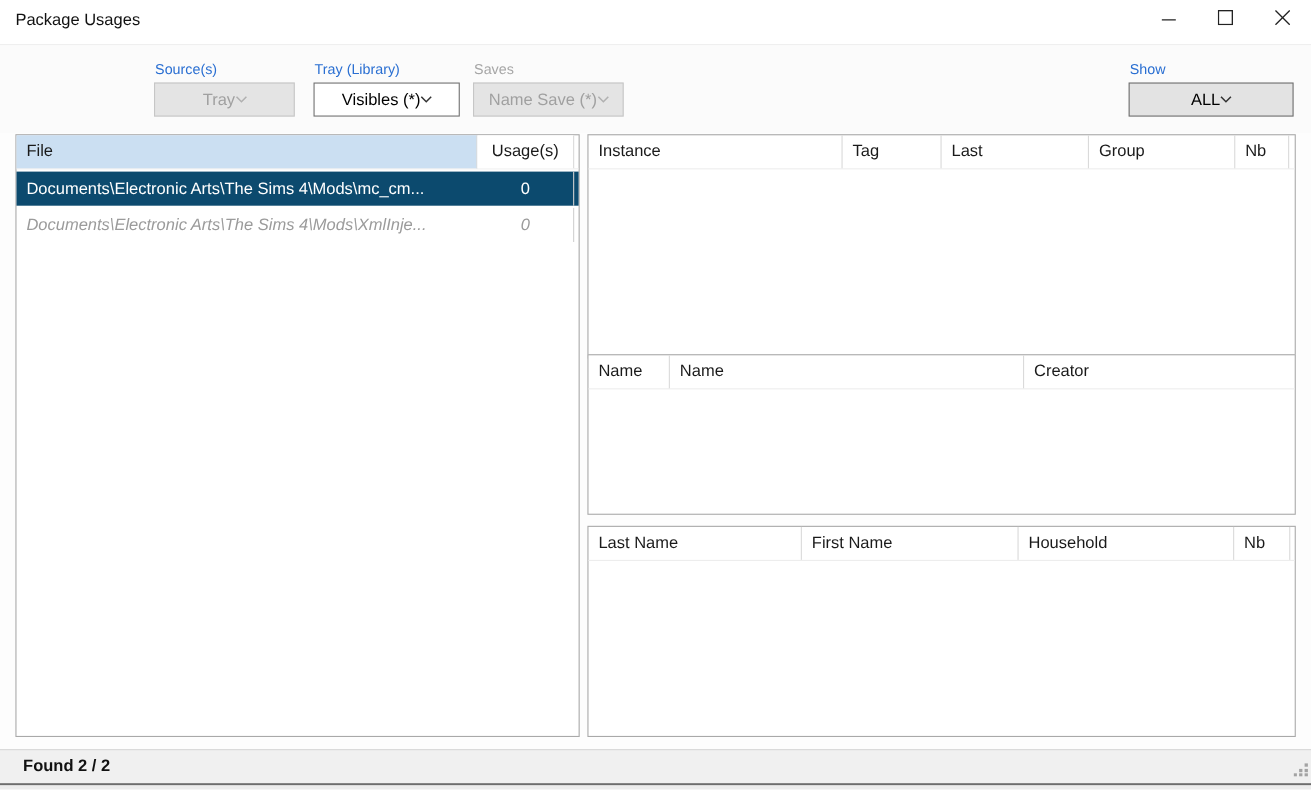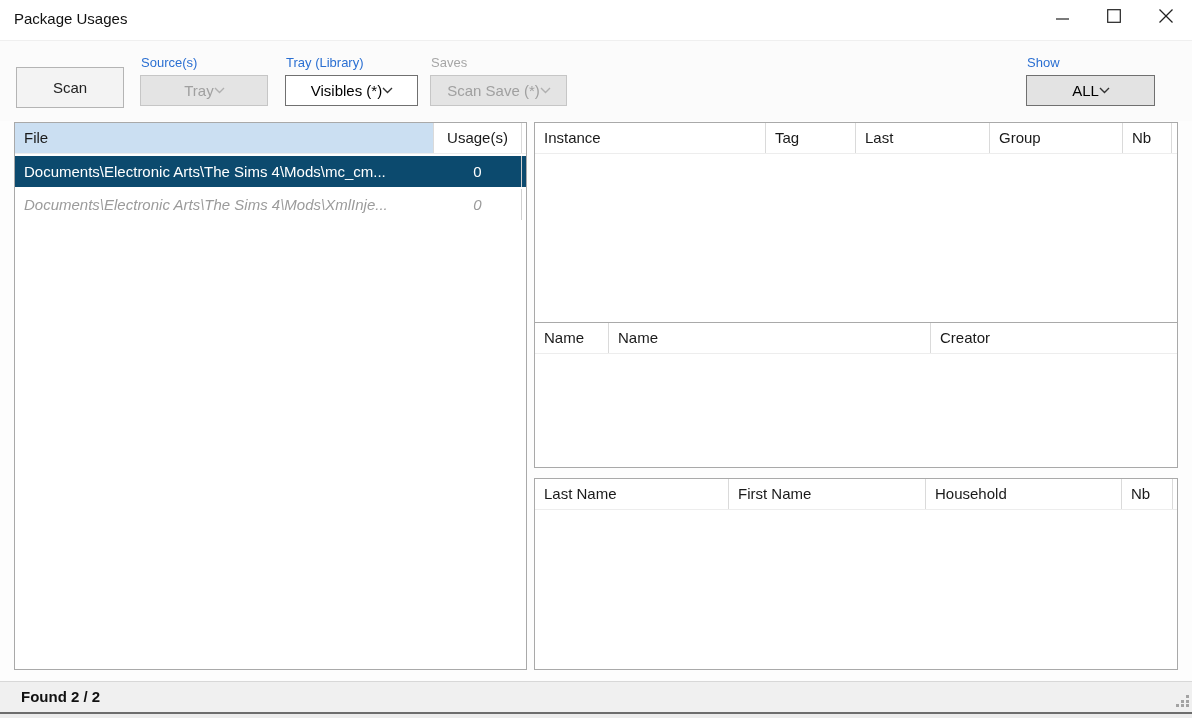--- a/index.html
+++ b/index.html
@@ -80,21 +80,20 @@
           <svg width="14" height="14">
               <line x1="0.5" y1="0.5" x2="13.5" y2="13.5" stroke="#222" stroke-width="1.2"></line>
               <line x1="13.5" y1="0.5" x2="0.5" y2="13.5" stroke="#222" stroke-width="1.2"></line>
             </svg>
         </span>
       </div>
     </div>
   </div>
 
   <div class="toolbar">
-    <button class="scan">Scan</button>
 
     <span class="lbl blue" style="left:141px">Source(s)</span>
     <div class="combo disabled" style="left:140px;width:128px">
       <span>Tray</span>
       <span class="chev">
         <svg width="11" height="7" viewBox="0 0 11 7">
             <path d="M1 1 L5.5 5.5 L10 1" fill="none" stroke="#b0b0b0" stroke-width="1.4"></path>
           </svg>
       </span>
     </div>
@@ -104,30 +103,30 @@
       <span>Visibles (*)</span>
       <span class="chev">
         <svg width="11" height="7" viewBox="0 0 11 7">
             <path d="M1 1 L5.5 5.5 L10 1" fill="none" stroke="#333" stroke-width="1.4"></path>
           </svg>
       </span>
     </div>
 
     <span class="lbl gray" style="left:431px">Saves</span>
     <div class="combo disabled" style="left:430px;width:137px">
-      <span>Scan Save (*)</span>
+      <span>Name Save (*)</span>
       <span class="chev">
         <svg width="11" height="7" viewBox="0 0 11 7">
             <path d="M1 1 L5.5 5.5 L10 1" fill="none" stroke="#b0b0b0" stroke-width="1.4"></path>
           </svg>
       </span>
     </div>
 
     <span class="lbl blue" style="left:1027px">Show</span>
-    <div class="combo enabled-gray" style="left:1026px;width:129px">
+    <div class="combo enabled-gray" style="left:1026px;width:150px">
       <span>ALL</span>
       <span class="chev">
         <svg width="11" height="7" viewBox="0 0 11 7">
             <path d="M1 1 L5.5 5.5 L10 1" fill="none" stroke="#333" stroke-width="1.4"></path>
           </svg>
       </span>
     </div>
   </div>
 
   <div class="panel" style="left:14px;top:122px;width:513px;height:548px">

